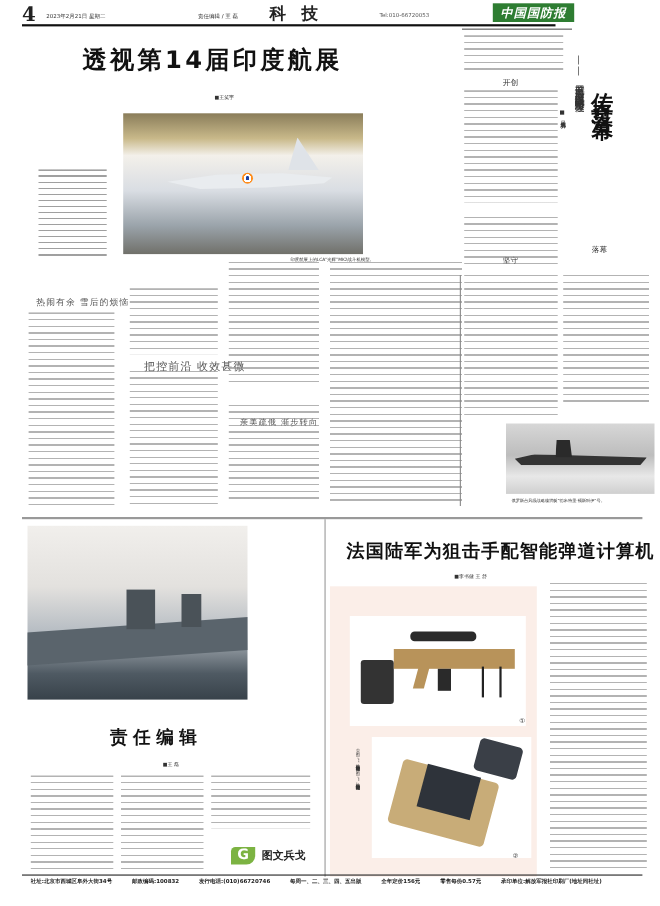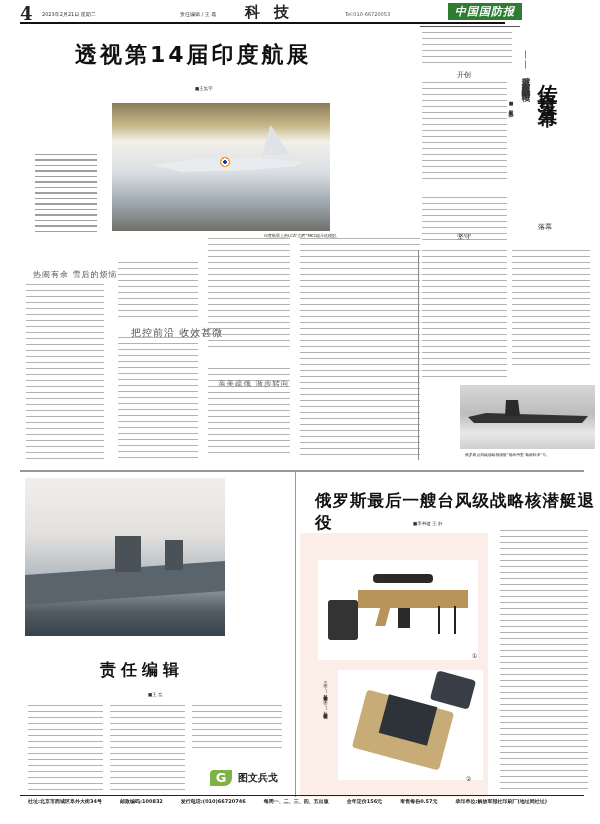--- a/index.html
+++ b/index.html
@@ -162,21 +162,21 @@
 <div class="abs a3-title">责任编辑</div>
 <div class="abs a3-byline">■王  磊</div>
 <div class="abs a3-col1 txt"></div>
 <div class="abs a3-col2 txt"></div>
 <div class="abs a3-col3 txt"></div>
 <div class="abs column-logo">
   <div class="cl-g">G</div>
   <div class="cl-text">图文兵戈</div>
 </div>
 
-<div class="abs a4-title">俄罗斯最后一艘台风级战略核潜艇退役</div>
+<div class="abs a4-title">法国陆军为狙击手配智能弹道计算机</div>
 <div class="abs a4-byline">■李书健  王 舒</div>
 <div class="abs a4-panel"></div>
 <div class="abs rifle-box">
   <div class="rifle-stock"></div>
   <div class="rifle-body"></div>
   <div class="rifle-scope"></div>
   <div class="rifle-grip"></div>
   <div class="rifle-mag"></div>
   <div class="rifle-bipod"></div>
 </div>

